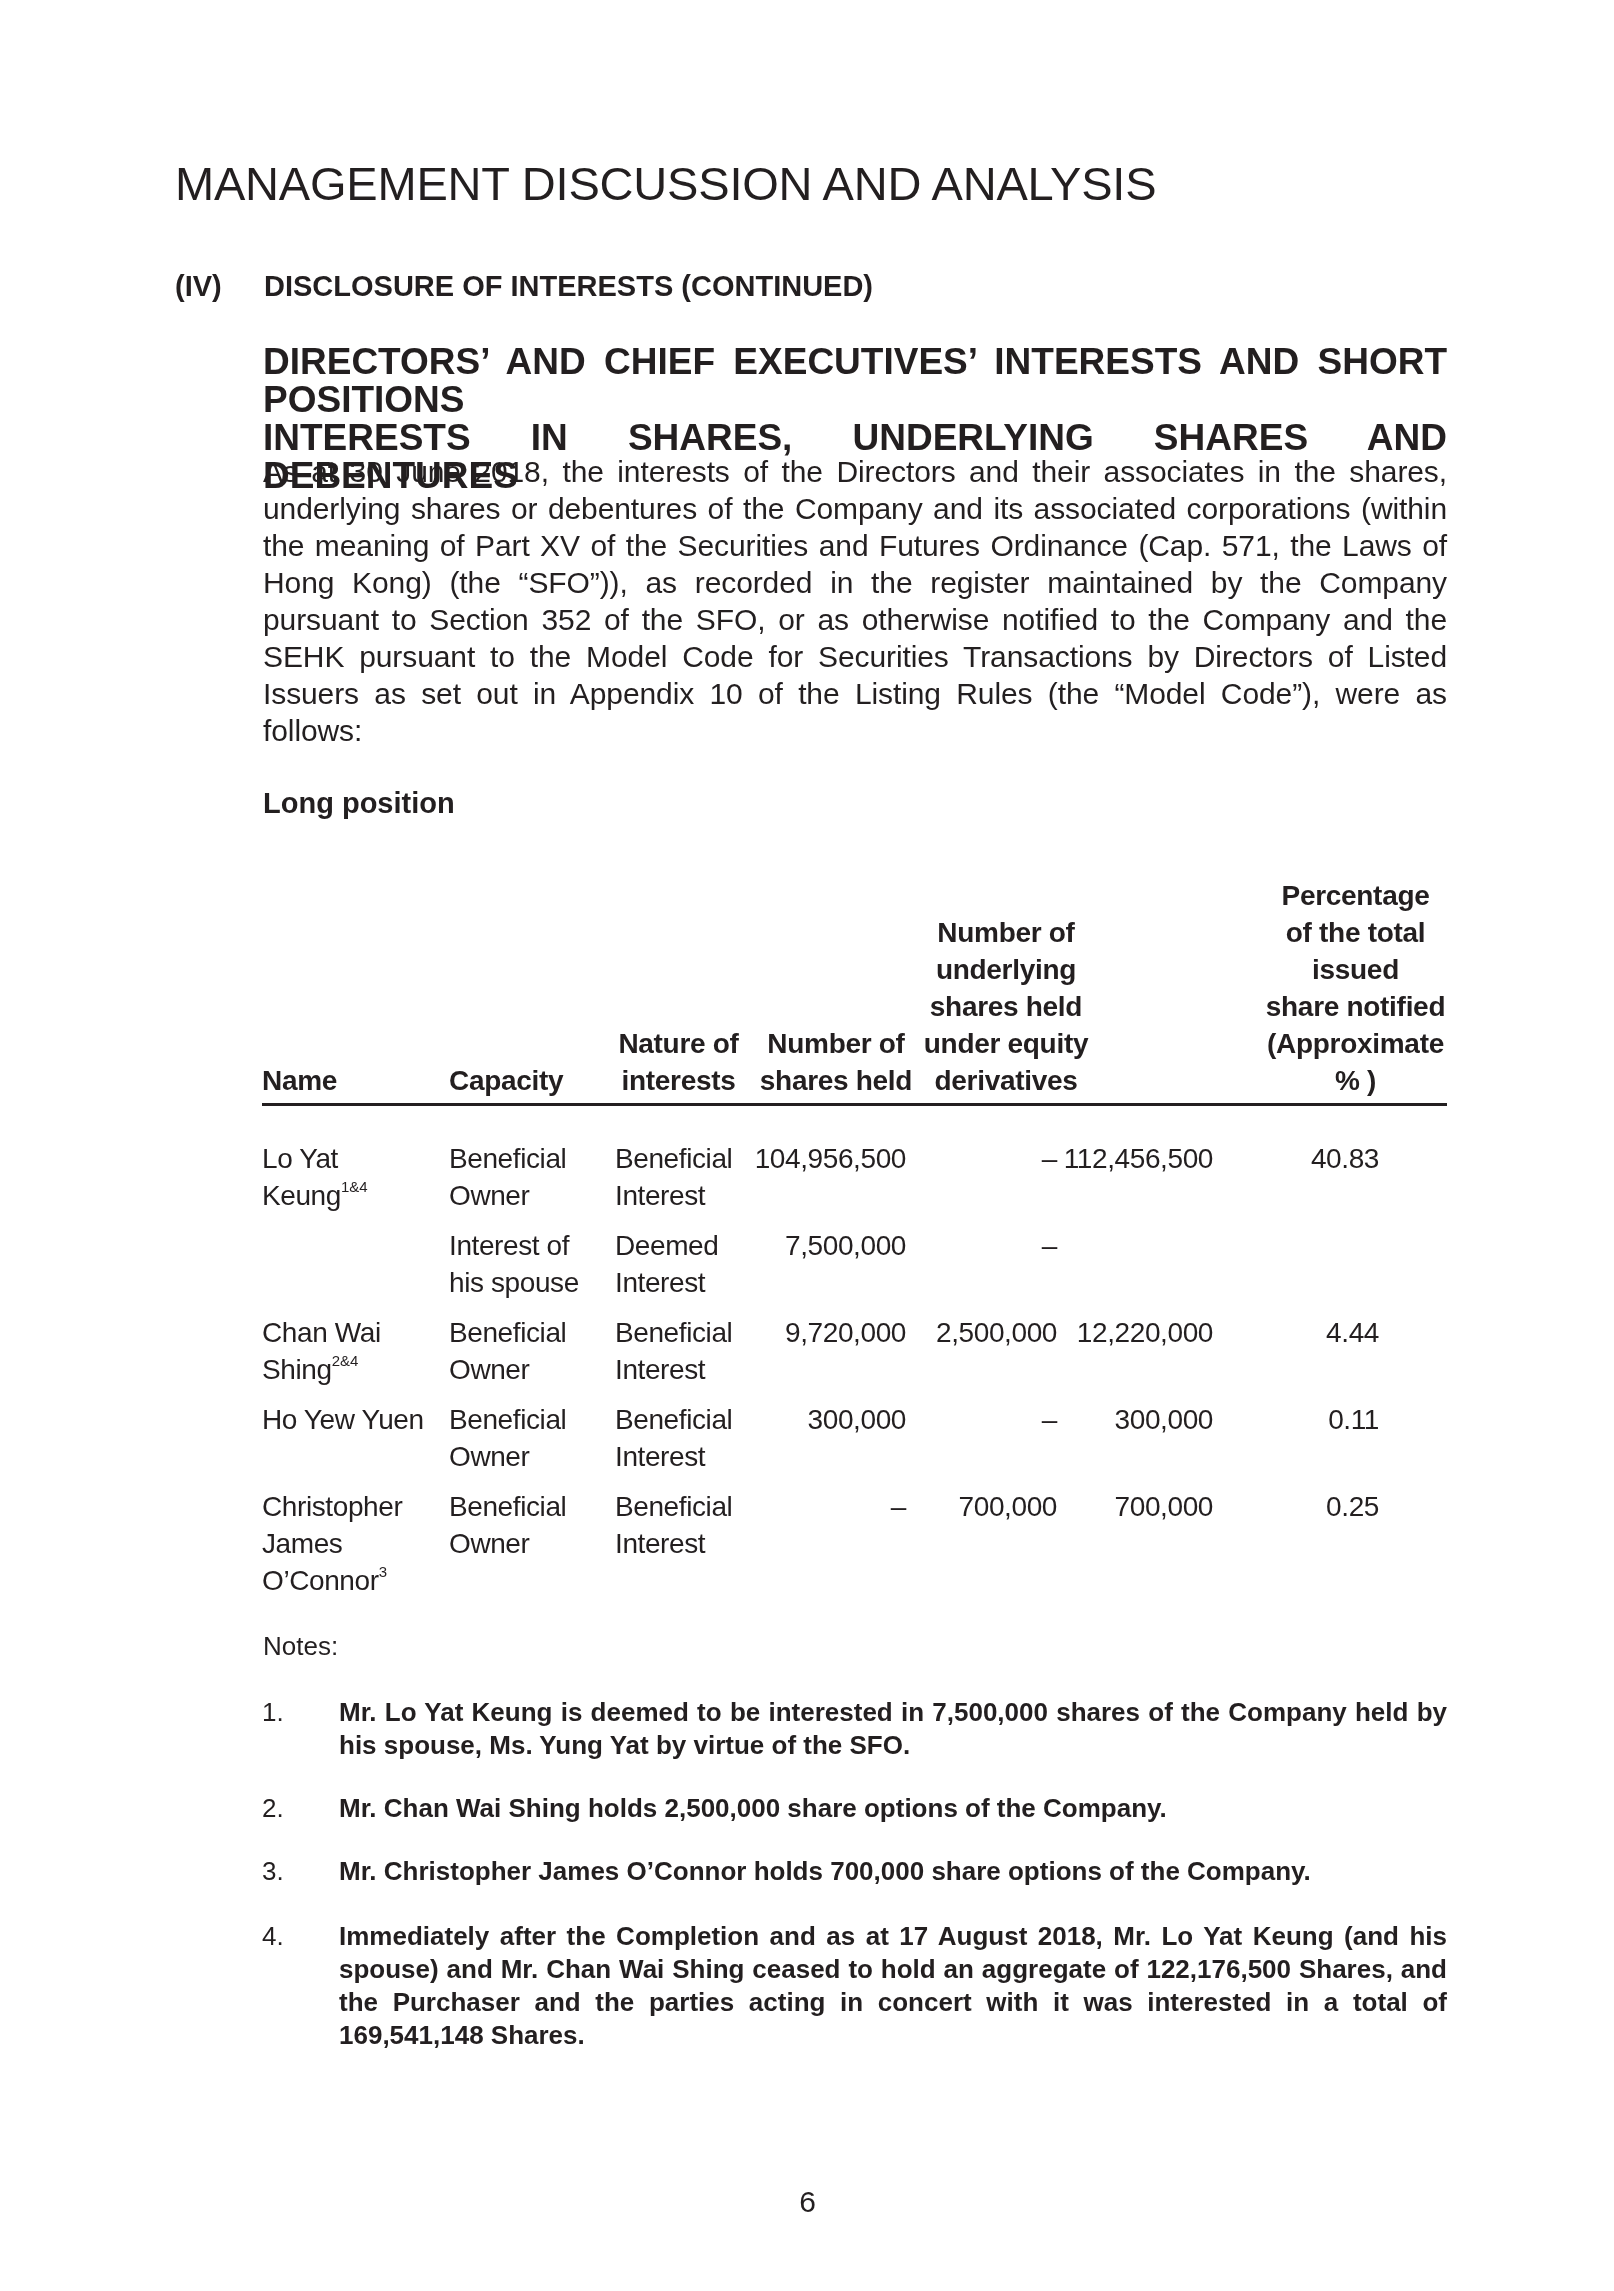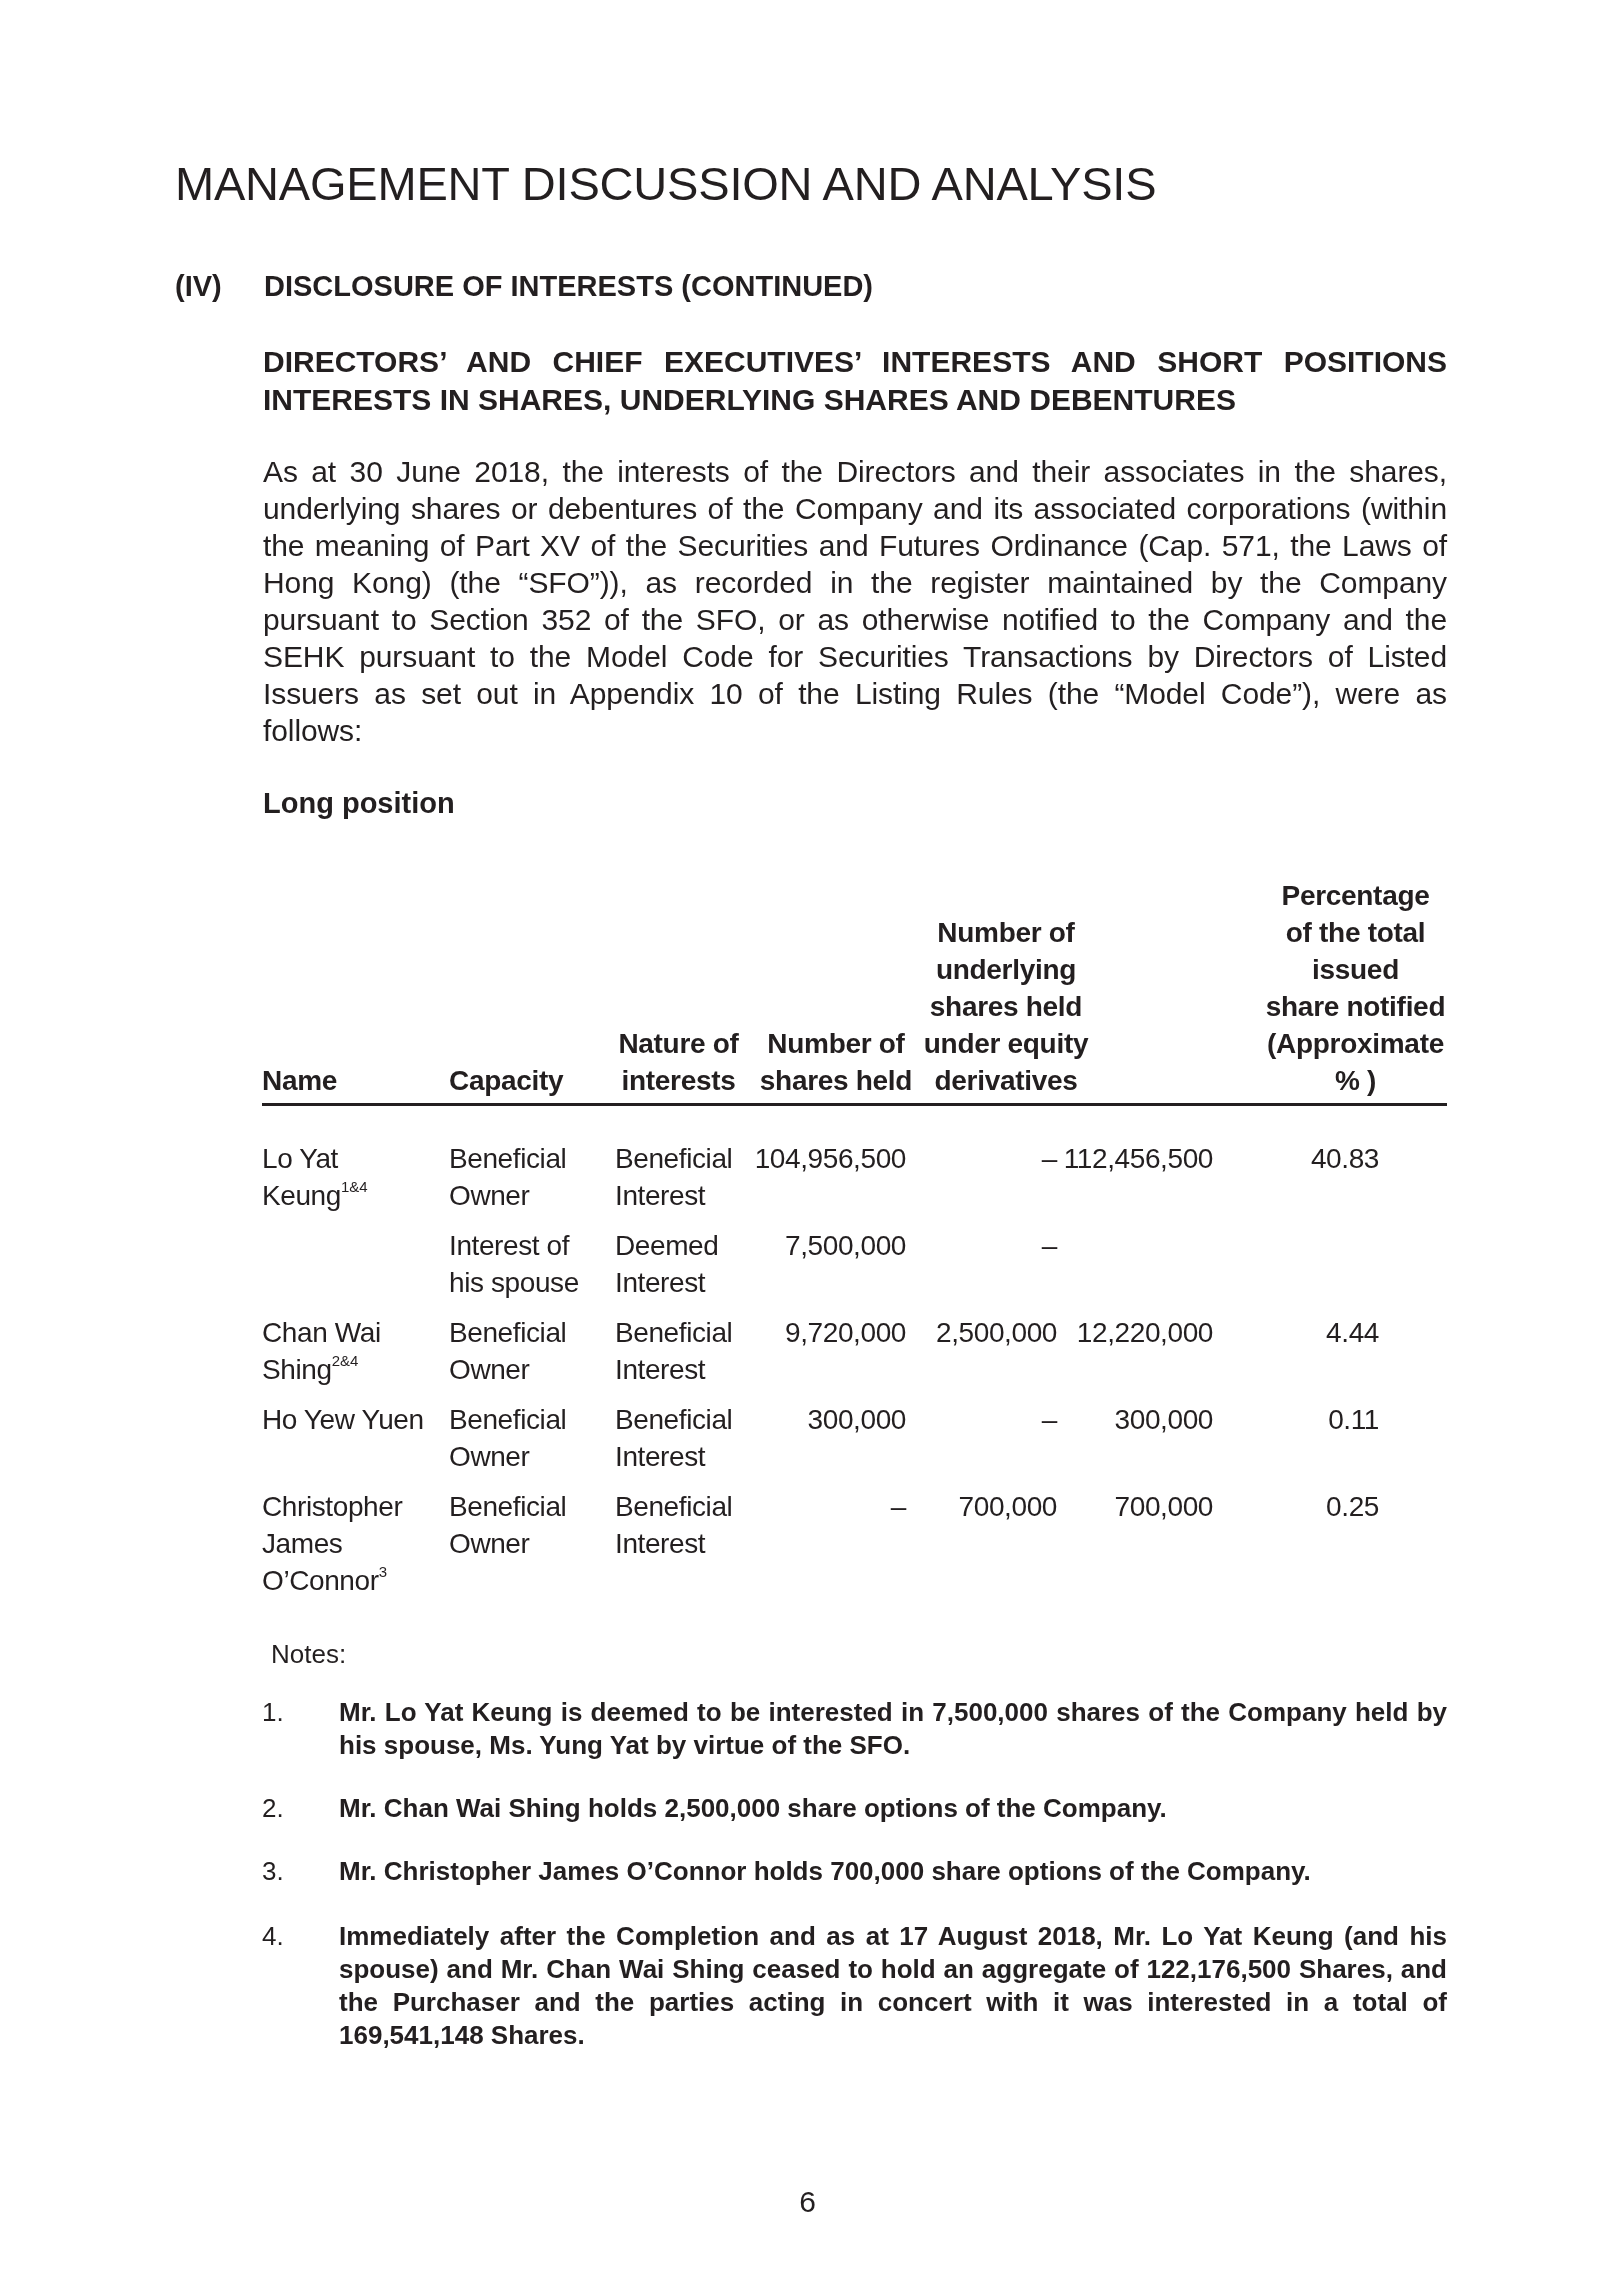--- a/index.html
+++ b/index.html
@@ -15,21 +15,21 @@
   }
   .section-heading {
     position: absolute; left: 175px; top: 268px; width: 1277px;
     font-size: 29px; font-weight: bold; line-height: 36px;
   }
   .section-heading .num { position: absolute; left: 0; top: 0; }
   .section-heading .txt { position: absolute; left: 89px; top: 0; white-space: nowrap; }
 
   .sub-heading {
     position: absolute; left: 263px; top: 343px; width: 1184px;
-    font-size: 30px; font-weight: bold; line-height: 38px;
+    font-size: 37px; font-weight: bold; line-height: 38px;
     text-align: justify; text-align-last: left;
   }
   .sub-heading span { display: block; }
   .sub-heading span.j { text-align: justify; text-align-last: justify; }
 
   .intro {
     position: absolute; left: 263px; top: 453px; width: 1184px;
     font-size: 30px; line-height: 37px; margin: 0;
     text-align: justify; letter-spacing: -0.1px;
   }
@@ -49,21 +49,21 @@
   .tbody { position: relative; }
   .row { position: absolute; left: 0; width: 100%; }
   .cell {
     position: absolute; top: 0; font-size: 28px; line-height: 37px;
     letter-spacing: -0.4px; white-space: nowrap;
   }
   .cell.r { text-align: left; }
   sup { font-size: 15px; line-height: 0; vertical-align: 13px; letter-spacing: 0; }
 
   .notes-label {
-    position: absolute; left: 263px; top: 1630px; font-size: 26px; line-height: 32px; margin: 8px;
+    position: absolute; left: 263px; top: 1630px; font-size: 26px; line-height: 32px; margin: 0;
   }
   .note {
     position: absolute; left: 262px; width: 1185px; font-size: 26px; line-height: 33px;
   }
   .note .n { position: absolute; left: 0; top: 0; }
   .note .t { margin-left: 77px; text-align: justify; display: block; font-weight: bold; }
 
   .page-number {
     position: absolute; left: 0; width: 1615px; top: 2184px; text-align: center;
     font-size: 30px; line-height: 36px;

